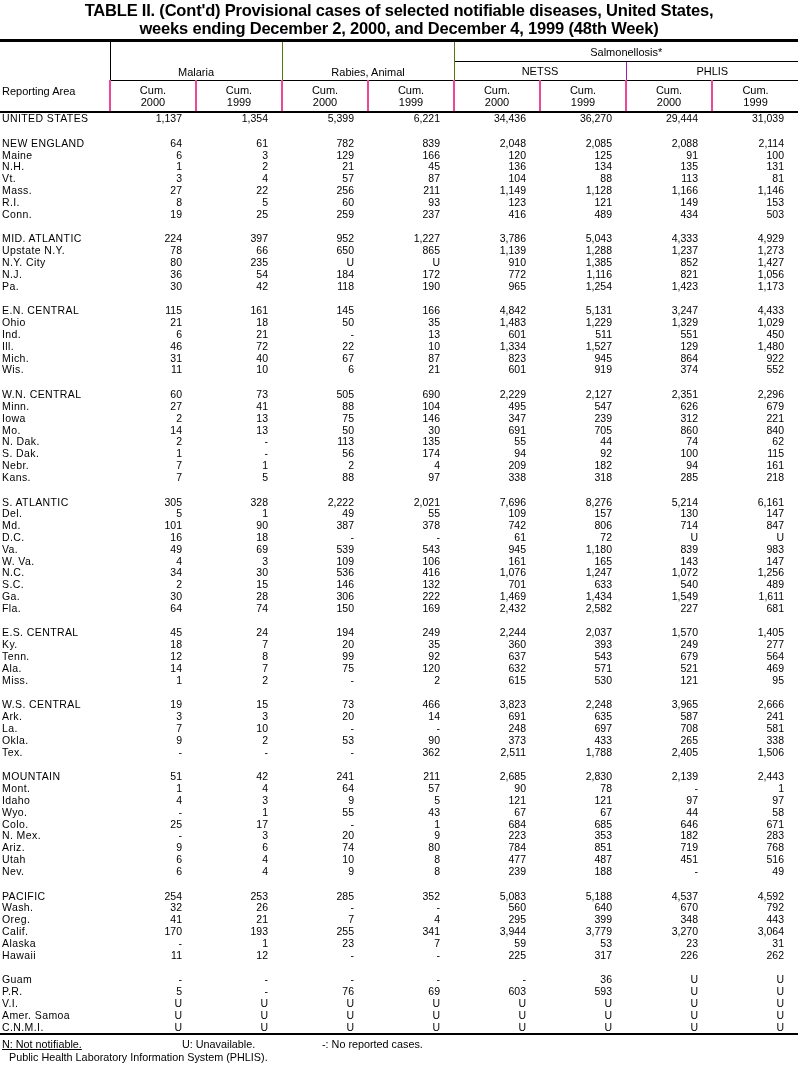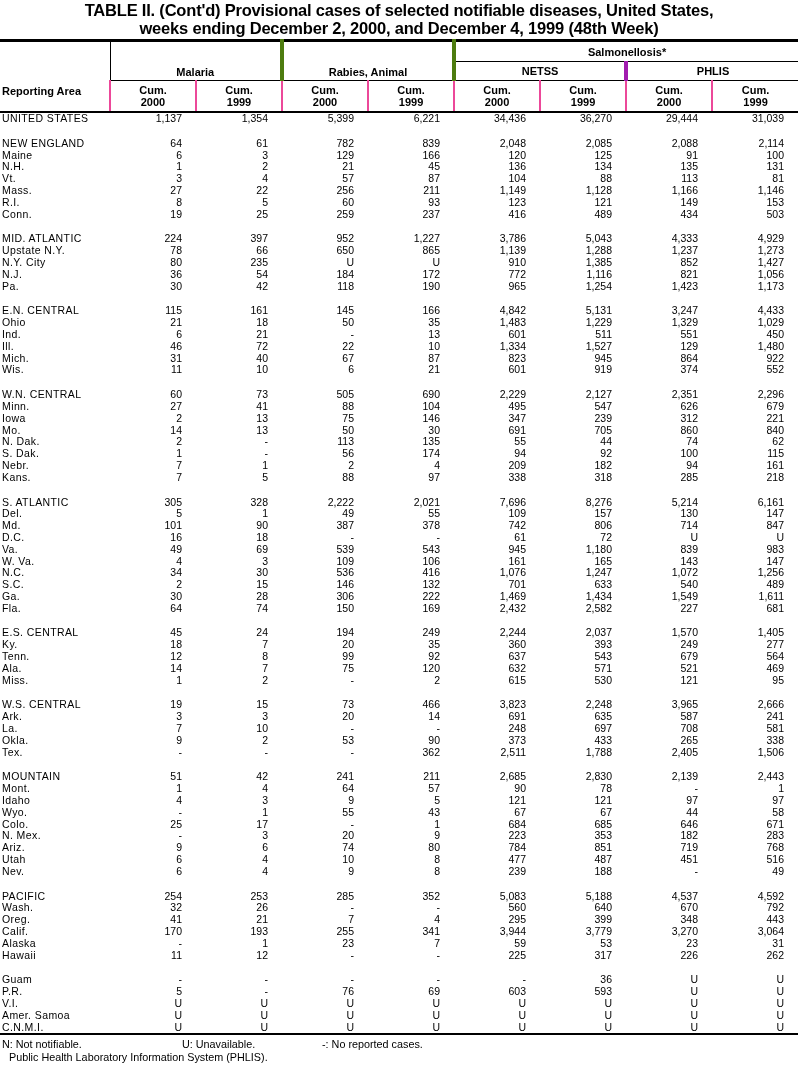--- a/index.html
+++ b/index.html
@@ -3,34 +3,34 @@
 <meta charset="utf-8">
 <style>
   html,body{margin:0;padding:0;background:#fff;color:#000;}
   body{width:798px;height:1073px;overflow:hidden;font-family:"Liberation Sans",sans-serif;}
   .page{width:798px;}
   .title{text-align:center;font-weight:bold;font-size:16.5px;line-height:17.5px;letter-spacing:-0.2px;padding-top:2px;}
   table.disease{width:798px;border-collapse:collapse;table-layout:fixed;margin-top:2px;
     border-top:3px solid #000;border-bottom:2px solid #000;}
   col.c-area{width:110px;}
   col.c-num{width:86px;}
-  thead th{font-size:11px;font-weight:bold;text-align:center;vertical-align:middle;padding:0;}
+  thead th{font-size:11px;font-weight:normal;text-align:center;vertical-align:middle;padding:0;}
   th.area{text-align:left;vertical-align:bottom;padding-left:2px;padding-bottom:14px;
     border-right:1px solid #000;border-bottom:2px solid #000;}
   th.grp{border-bottom:1px solid #000;height:18px;}
-  th.malaria,th.rabies{vertical-align:bottom;padding-bottom:2px;border-right:4px solid #4d7c0f;}
+  th.malaria,th.rabies{vertical-align:bottom;padding-bottom:2px;border-right:1px solid #4d7c0f;}
   th.salm{height:19px;}
-  th.netss{border-right:4px solid #a21caf;}
+  th.netss{border-right:1px solid #a21caf;}
   th.cum{height:30px;border-left:2px solid #ec4899;border-bottom:2px solid #000;line-height:12px;}
   tbody td{font-size:10.5px;line-height:11.8px;height:11.8px;padding:0;white-space:nowrap;}
   td.area-cell{text-align:left;padding-left:2px;letter-spacing:0.4px;}
   td.num-cell{text-align:right;padding-right:14px;}
   tr.spacer td{height:13px;}
   .footnotes{font-size:10.8px;line-height:12.5px;padding-left:2px;margin-top:3px;}
-  .fn-n{display:inline-block;width:140px;}
+  .fn-n{display:inline-block;width:140px;text-decoration:underline;}
   .fn-u{display:inline-block;width:140px;margin-left:40px;}
   .fn-line2{padding-left:7px;}
 </style>
 </head>
 <body>
 
 <div class="page">
   <div class="title">
     <div>TABLE II. (Cont'd) Provisional cases of selected notifiable diseases, United States,</div>
     <div>weeks ending December 2, 2000, and December 4, 1999 (48th Week)</div>

